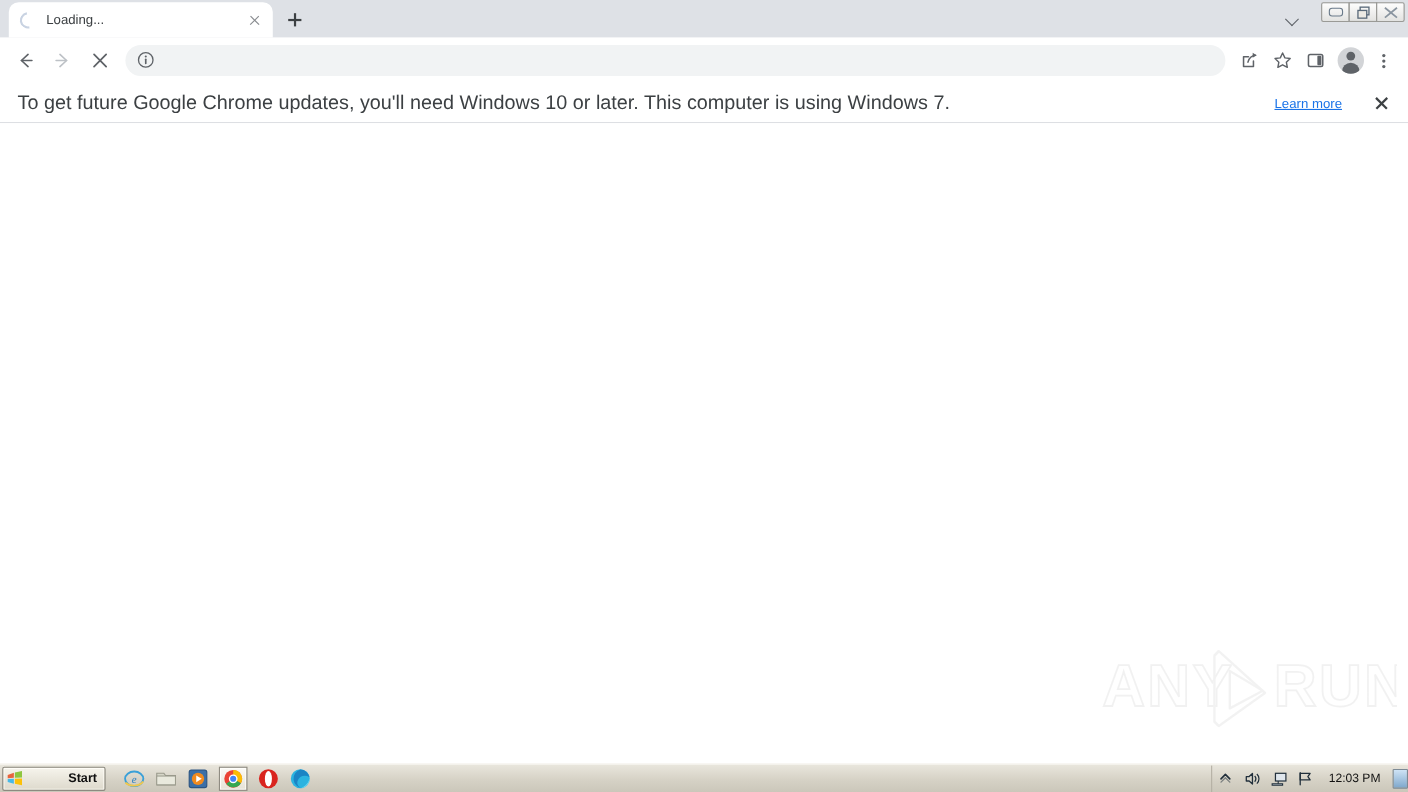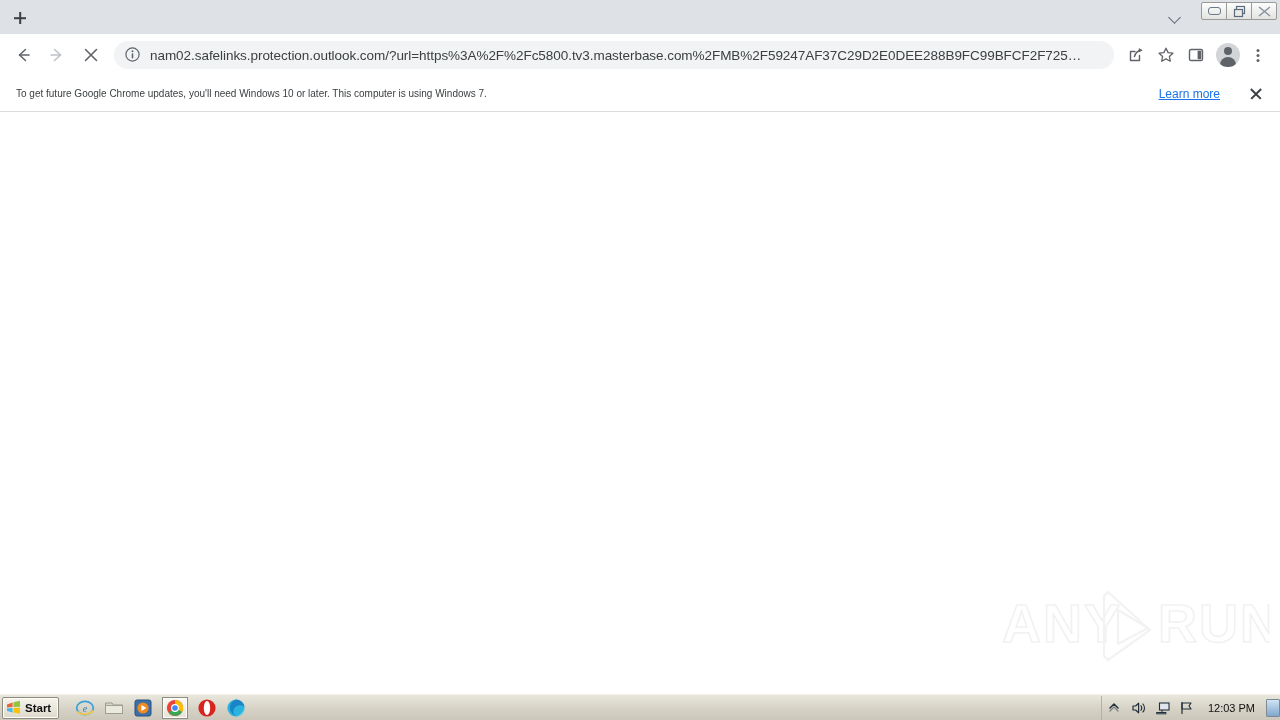--- a/index.html
+++ b/index.html
@@ -180,21 +180,21 @@
 
   
   #infobar {
     height: 36px;
     background: #ffffff;
     border-bottom: 1px solid #dadce0;
     display: flex;
     align-items: center;
     padding: 0 14px 0 16px;
   }
-  #infobar-text { font-size: 10px; color: #3c4043; flex: 1 1 auto; }
+  #infobar-text { font-size: 18px; color: #3c4043; flex: 1 1 auto; }
   #infobar-link {
     font-size: 12px; color: #1a73e8; text-decoration: underline;
     margin-right: 26px; flex: 0 0 auto;
   }
   #infobar-close { width: 20px; height: 20px; position: relative; flex: 0 0 auto; }
   #infobar-close::before, #infobar-close::after {
     content: ""; position: absolute; left: 3px; top: 9.3px;
     width: 14px; height: 1.5px; background: #3c4043;
   }
   #infobar-close::before { transform: rotate(45deg); }
@@ -225,20 +225,21 @@
     display: flex; align-items: center;
   }
   #start {
     height: 22px; margin-left: 2px;
     display: flex; align-items: center;
     padding: 0 7px 0 3px;
     background: linear-gradient(#f6f4ec, #ddd9cc);
     border: 1px solid #8d8a80;
     border-radius: 2px;
     box-shadow: inset 0 0 0 1px #fffdf7;
+    gap: 37px;
   }
   #start-label { font-size: 11.5px; font-weight: bold; color: #111; margin-left: 4px; }
   #ql { display: flex; align-items: center; margin-left: 16px; gap: 9px; }
   .qlicon { width: 20px; height: 20px; position: relative; }
   #chrome-task {
     width: 26px; height: 22px;
     display: flex; align-items: center; justify-content: center;
     background: linear-gradient(#fbfaf6, #e6e2d6);
     border: 1px solid #8f8c82;
     box-shadow: inset 0 0 0 1px #fffefa;
@@ -260,20 +261,25 @@
   }
   .tray-ico { width: 16px; height: 16px; position: relative; }
 </style>
 </head>
 <body>
 
 <div id="browser">
 
   <div id="tabstrip">
 
+    <div id="tab-active">
+      <div id="tab-spinner"></div>
+      <div id="tab-title">Loading...</div>
+      <div id="tab-close"></div>
+    </div>
 
     <div id="newtab"></div>
 
     <div id="tabsearch"></div>
 
     <div id="wincontrols">
       <div class="winbtn" id="wb-min">
         <span class="wc-glyph"></span>
       </div>
       <div class="winbtn" id="wb-max">
@@ -317,21 +323,20 @@
     </div>
 
     <div id="omnibox">
       <div id="site-info">
         <svg width="17" height="17" viewBox="0 0 17 17">
           <circle cx="8.5" cy="8.5" r="6.6" fill="none" stroke="#5f6368" stroke-width="1.2"></circle>
           <circle cx="8.5" cy="5.3" r="0.95" fill="#5f6368"></circle>
           <rect x="7.75" y="7.2" width="1.5" height="5.2" rx="0.7" fill="#5f6368"></rect>
         </svg>
       </div>
-      <div id="url-text">nam02.safelinks.protection.outlook.com/?url=https%3A%2F%2Fc5800.tv3.masterbase.com%2FMB%2F59247AF37C29D2E0DEE288B9FC99BFCF2F725…</div>
     </div>
 
     <div class="tbicon">
       <svg width="18" height="18" viewBox="0 0 18 18">
         <path d="M12.5 9.5 V14.5 H3.5 V5.5 H8" fill="none" stroke="#5f6368" stroke-width="1.4" stroke-linecap="round" stroke-linejoin="round"></path>
         <path d="M7.5 10.5 C8.5 6.5 11 4.5 14.5 4.2" fill="none" stroke="#5f6368" stroke-width="1.4" stroke-linecap="round"></path>
         <path d="M11.8 2 L15.2 4.2 L11.8 6.6 Z" fill="#5f6368"></path>
       </svg>
     </div>
 

